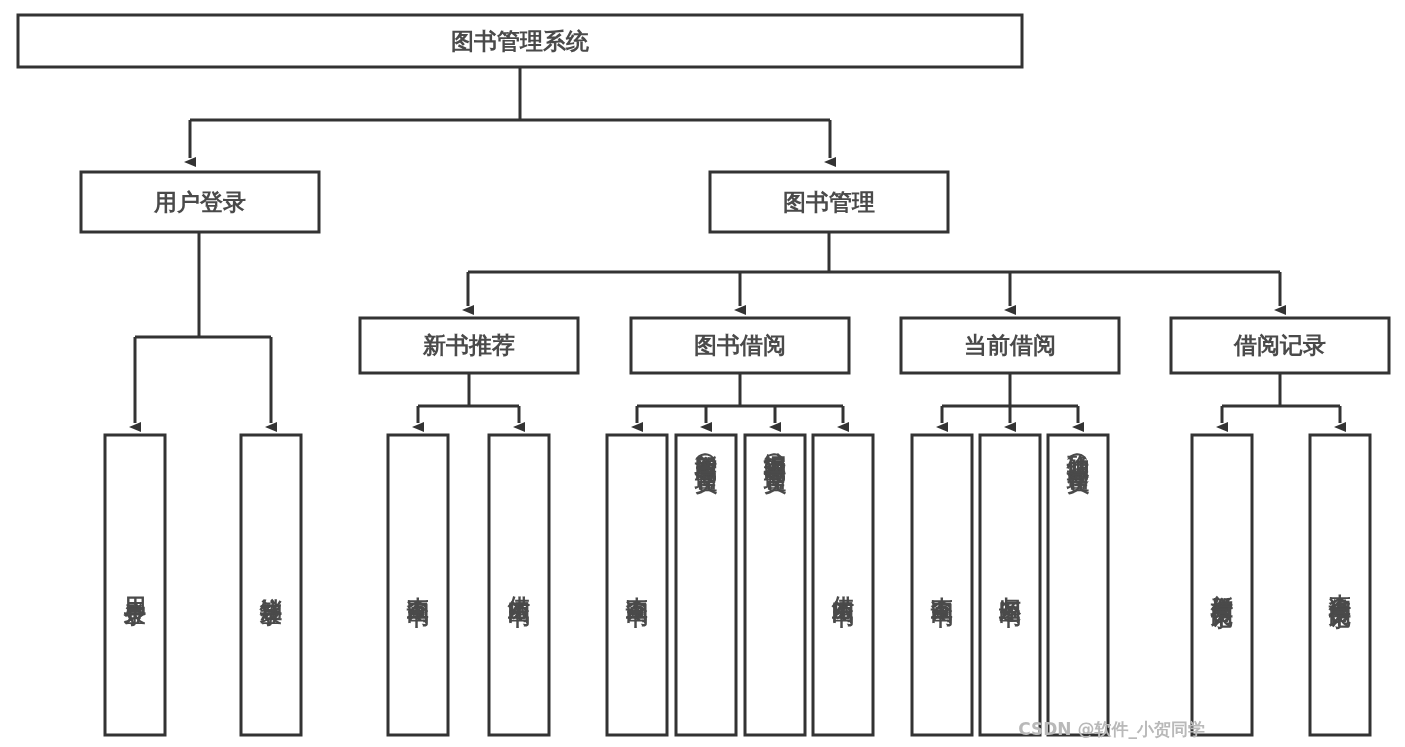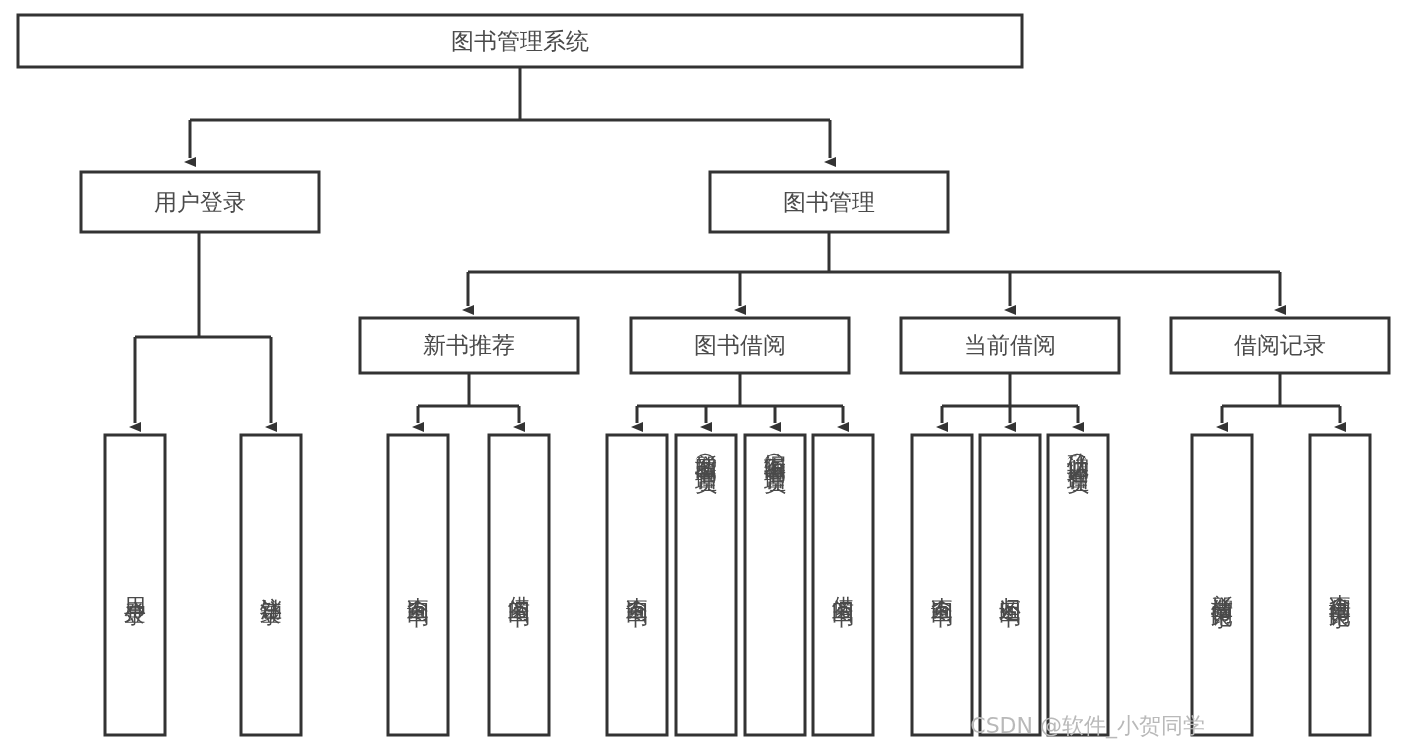--- a/index.html
+++ b/index.html
@@ -1,33 +1,33 @@
 <!DOCTYPE html>
 <html><head>
 <meta charset="utf-8">
 <style>
   html,body{margin:0;padding:0;background:#ffffff;}
   body{width:1405px;height:747px;overflow:hidden;
        font-family:"DejaVu Sans","Liberation Sans",sans-serif;}
-  #stage{position:relative;width:1213px;height:747px;background:#fff;}
+  #stage{position:relative;width:1213px;height:747px;background:#fff;font-weight:bold;}
   svg.diagram{position:absolute;left:0;top:0;width:1405px;height:747px;}
   .node-rect{fill:#ffffff;stroke:#333333;stroke-width:3;}
   .conn{stroke:#333333;stroke-width:3;fill:none;}
   .node-label{fill:#4a4a4a;font-family:"DejaVu Sans","Liberation Sans",sans-serif;
               text-anchor:middle;dominant-baseline:middle;}
   .lvl1-label{font-size:23px;}
   .lvl2-label{font-size:23px;}
   .lvl3-label{font-size:23px;}
   .leaf-label-box{position:absolute;display:flex;align-items:center;justify-content:center;
                   pointer-events:none;}
   .leaf-label{writing-mode:vertical-rl;text-orientation:upright;
               font-size:22px;color:#4a4a4a;line-height:1.18;letter-spacing:3px;
               font-family:"DejaVu Sans","Liberation Sans",sans-serif;
               white-space:nowrap;text-align:center;}
-  .watermark{position:absolute;right:8px;bottom:6px;font-size:22px;color:#b9b9b9;
+  .watermark{position:absolute;right:8px;bottom:6px;font-size:17px;color:#b9b9b9;
              font-family:"DejaVu Sans","Liberation Sans",sans-serif;white-space:nowrap;}
 </style>
 </head>
 <body>
 
 <div id="stage">
 
   <svg class="diagram" viewBox="0 0 1405 747">
     <defs>
       <marker id="arrow" markerWidth="10" markerHeight="12" refX="1" refY="6" orient="auto" markerUnits="userSpaceOnUse">

